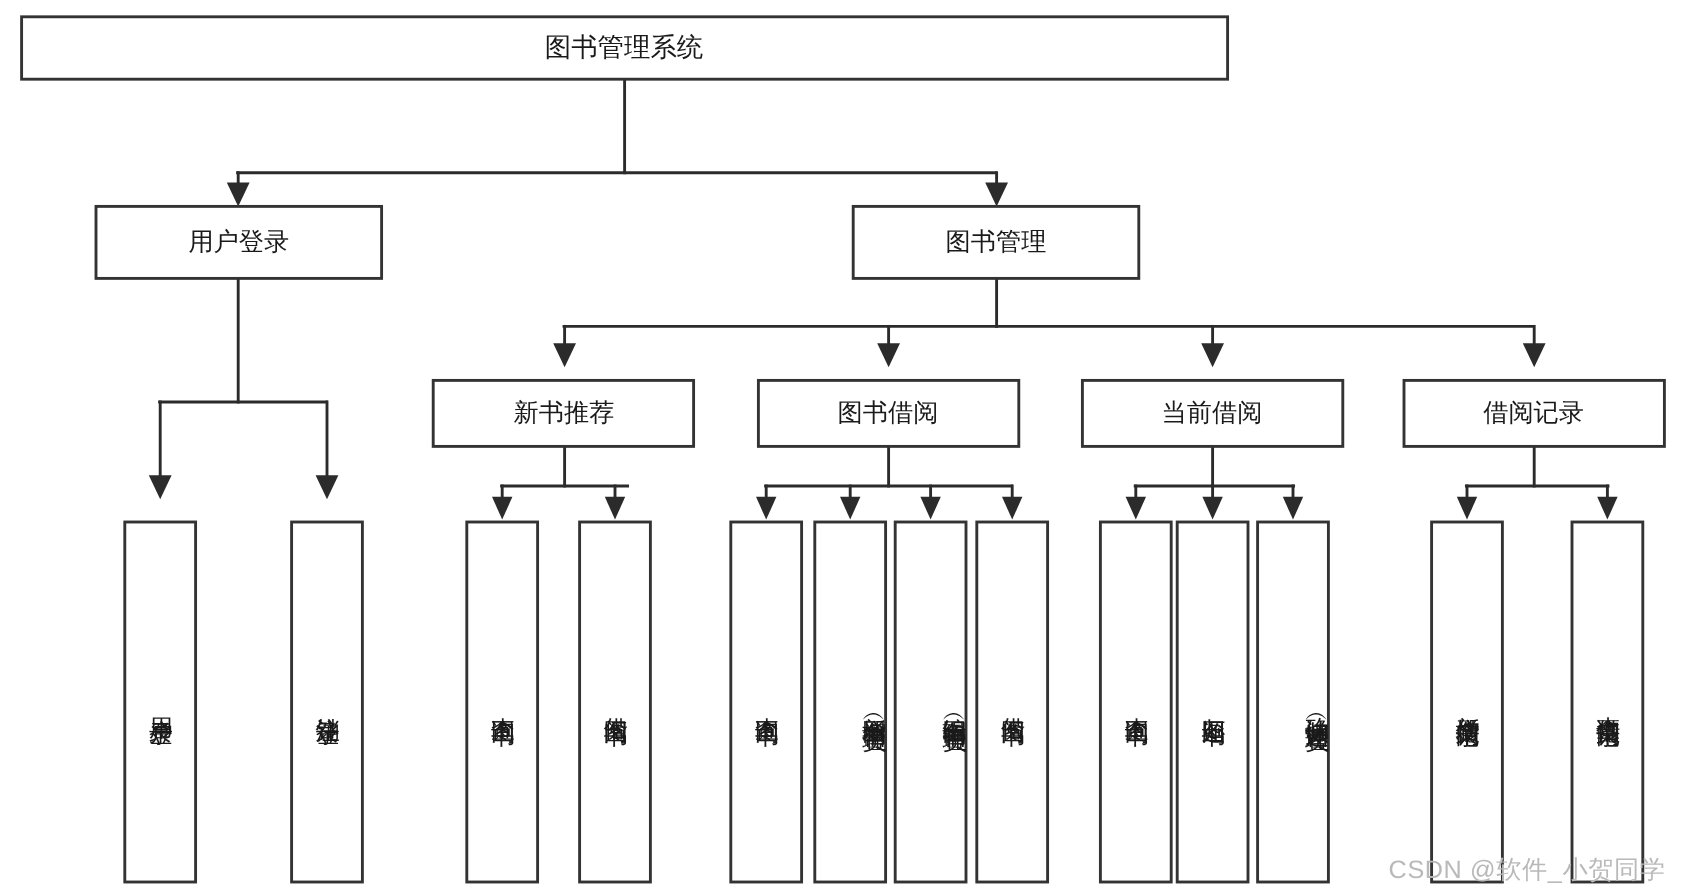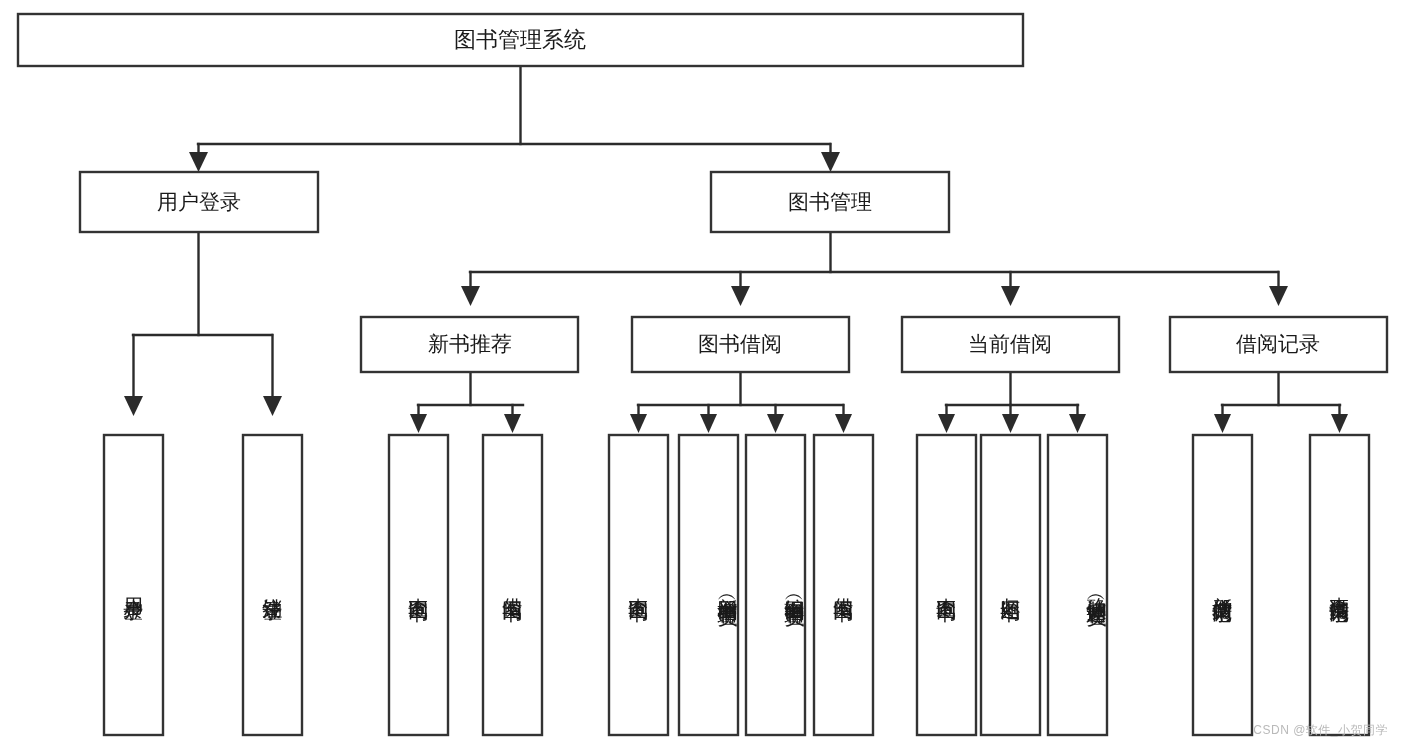--- a/index.html
+++ b/index.html
@@ -66,21 +66,21 @@
     letter-spacing: 1.5px;
     text-align: center;
     white-space: nowrap;
     pointer-events: none;
   }
   .watermark {
     position: absolute;
     right: 10px;
     bottom: 8px;
     font-family: "Liberation Sans", "DejaVu Sans", sans-serif;
-    font-size: 12px;
+    font-size: 21px;
     color: #b9b9b9;
     white-space: nowrap;
     letter-spacing: 0.5px;
   }
 </style>
 </head>
 <body>
 
 <div id="diagram-root">
 

